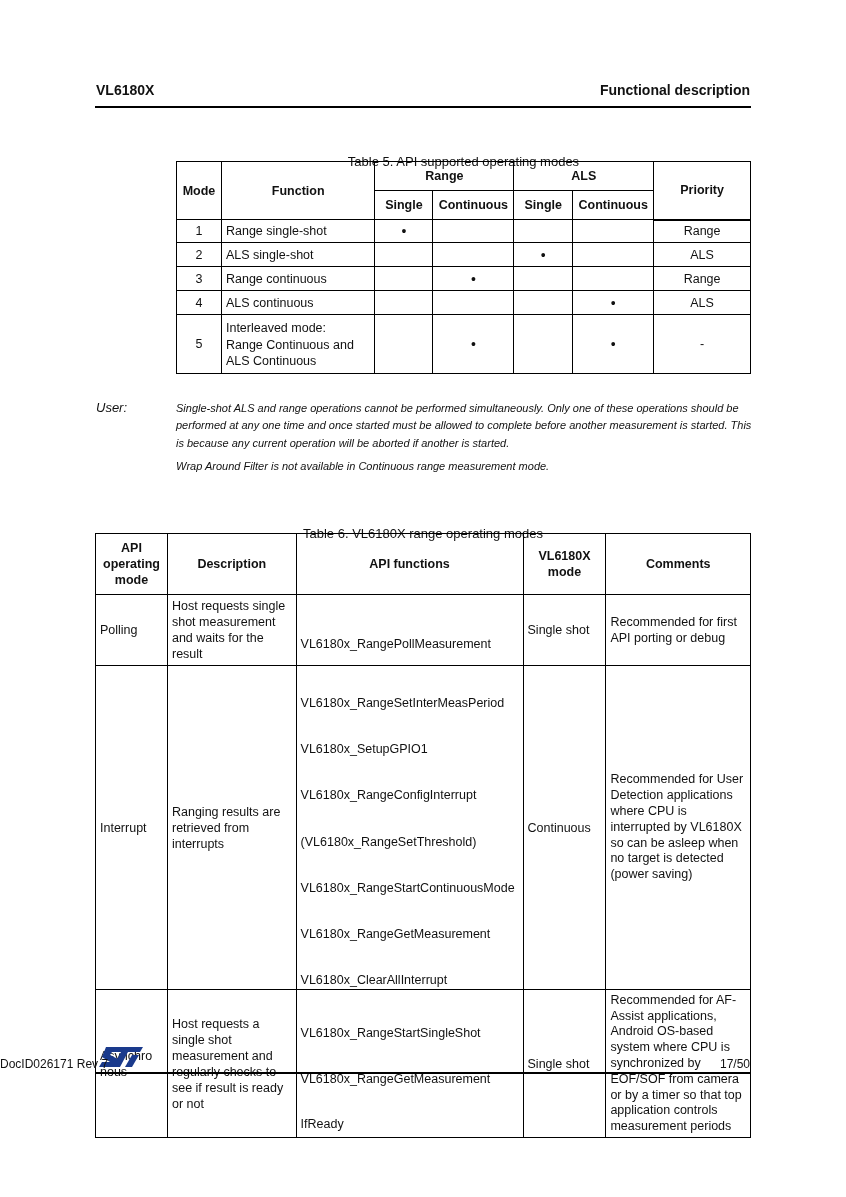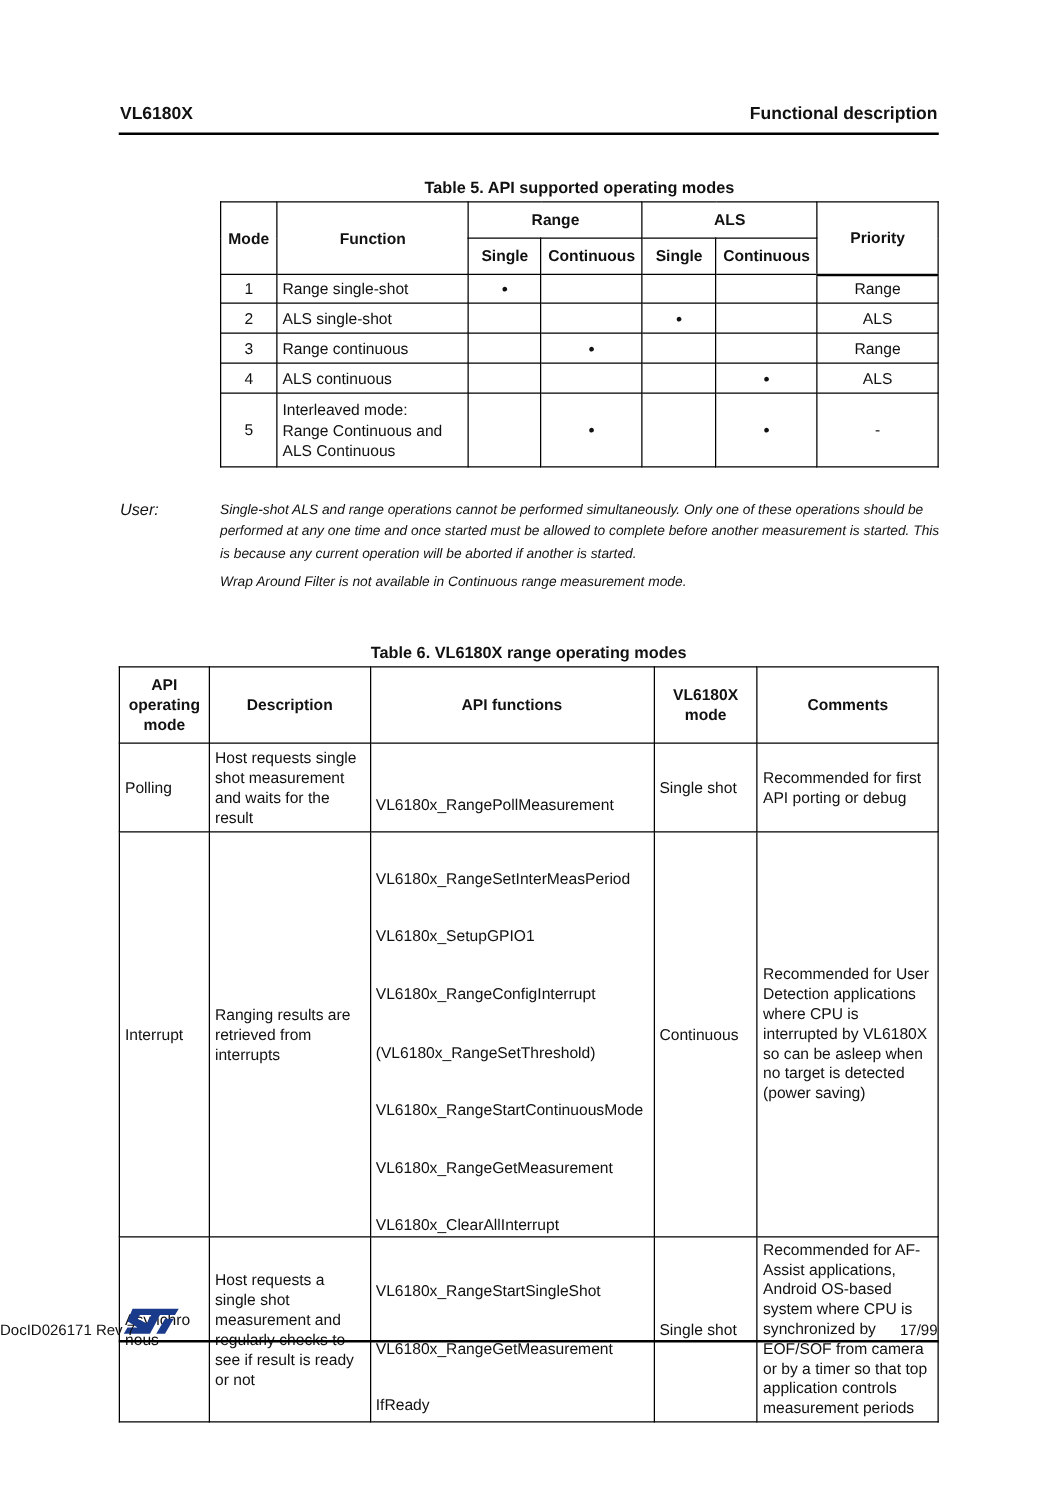--- a/index.html
+++ b/index.html
@@ -2,21 +2,21 @@
 <html><head>
 <meta charset="utf-8">
 <style>
   html, body { margin: 0; padding: 0; background: #ffffff; }
   body { width: 846px; height: 1197px; position: relative; font-family: "Liberation Sans", sans-serif; color: #111; overflow: hidden; }
   .abs { position: absolute; }
   .hdr-left { left: 96px; top: 82px; font-size: 14px; font-weight: bold; }
   .hdr-right { right: 96px; top: 82px; font-size: 14px; font-weight: bold; text-align: left; }
   .hdr-rule { left: 95px; top: 106px; width: 656px; height: 2px; background: #000; }
 
-  .caption { font-size: 13px; font-weight: bold; text-align: center; }
+  .caption { font-size: 13px; font-weight: normal; text-align: center; margin-top: 12px; }
 
   table.t { border-collapse: collapse; position: absolute; font-size: 12.5px; }
   table.t td, table.t th { border: 1px solid #000; padding: 0 4px; vertical-align: middle; line-height: 16px; }
   table.t th { font-weight: bold; text-align: center; font-size: 12.5px; }
   table.t { border: 1.5px solid #000; }
   .thick-bottom th { border-bottom: 2.5px solid #000; }
   .c { text-align: center; }
   .l { text-align: left; }
   .bullet { font-size: 14px; }
 
@@ -182,14 +182,14 @@
         </td>
   </tr>
 </tbody>
   </table>
 
 <svg class="abs logo" viewBox="0 0 46 22">
   <path d="M8 1 H45 L42 6 H30 L22 21 H15 L23 6 H14 L12 9 L20 13 L16 21 H1 L4 16 H12 L4 11 Z" fill="#1a3a8c"></path>
   <path d="M34 9 H41 L34 21 H27 Z" fill="#1a3a8c"></path>
 </svg>
 <div class="abs footer-doc">DocID026171 Rev 7</div>
-<div class="abs footer-page">17/99</div>
+<div class="abs footer-page">17/50</div>
 <div class="abs footer-rule"></div>
 
 </body></html>

